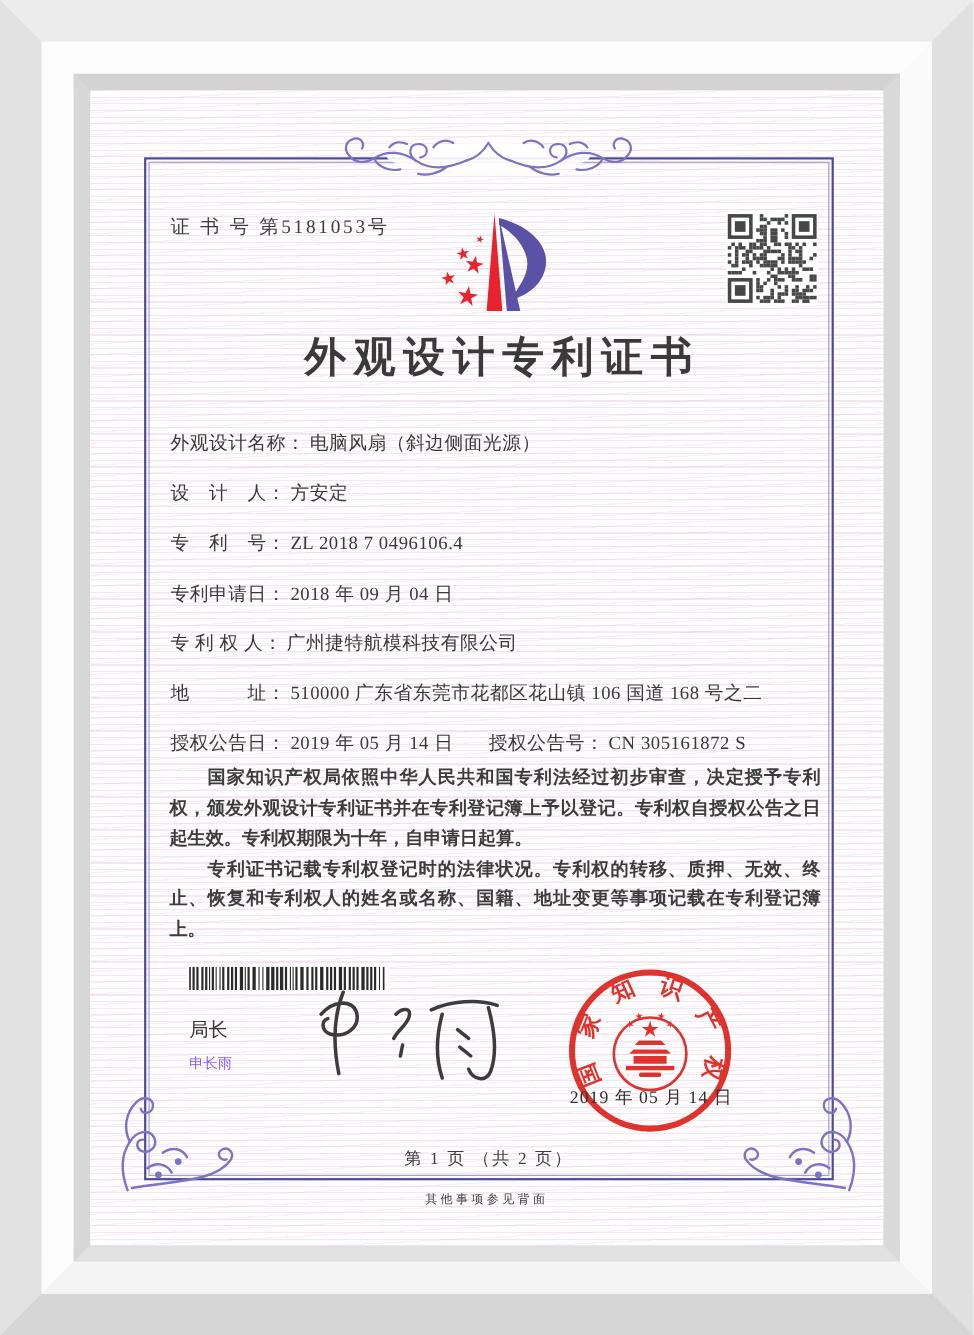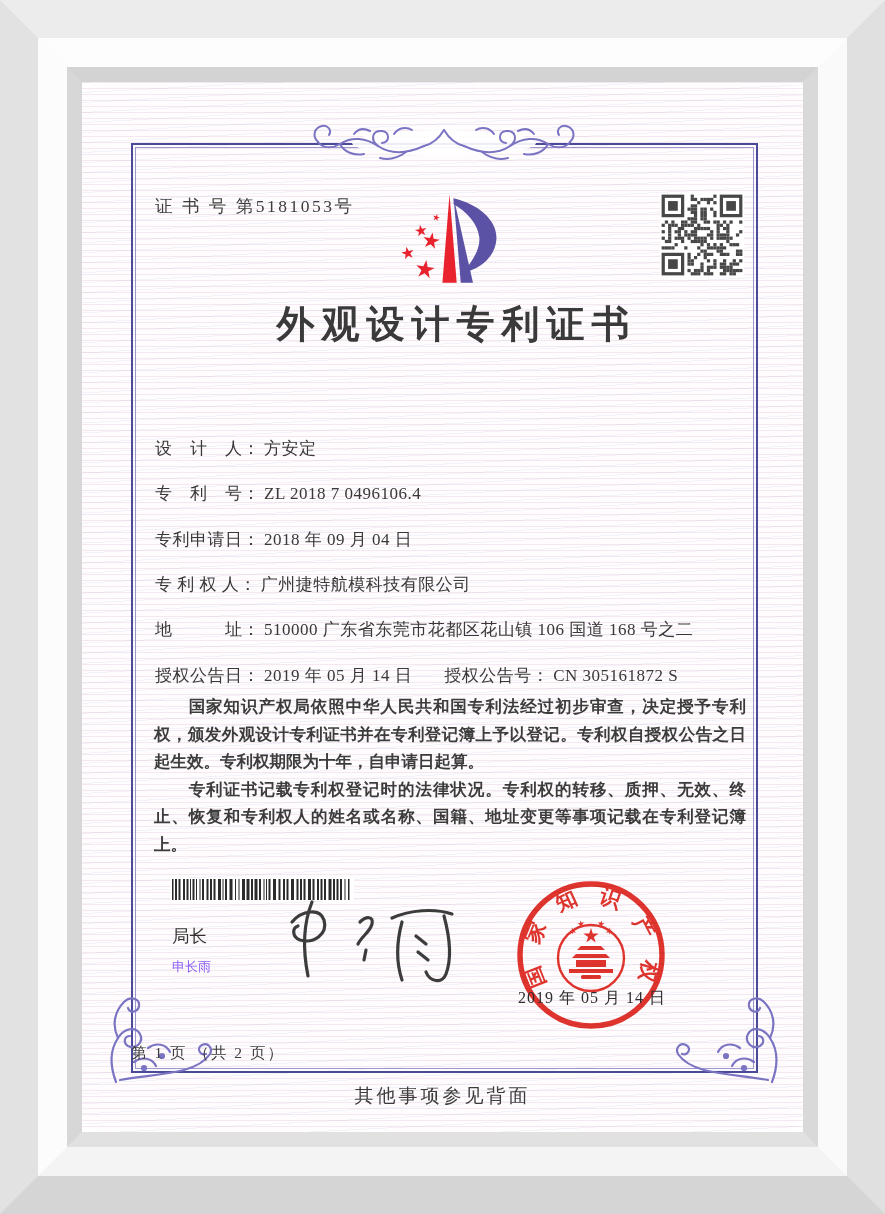--- a/index.html
+++ b/index.html
@@ -51,22 +51,22 @@
   .paras p{text-indent:2.1em;}
 
   .barcode{position:absolute;left:88px;top:796px;width:184px;height:23px;}
   .issuer-title{position:absolute;left:90px;top:842px;font-size:17.5px;font-family:"Liberation Sans","DejaVu Sans",sans-serif;color:#333;}
   .issuer-name{position:absolute;left:90px;top:876px;font-size:13px;font-family:"Liberation Sans","DejaVu Sans",sans-serif;color:#8b5cf6;}
   .signature{position:absolute;left:186px;top:806px;width:200px;height:104px;}
 
   .seal{position:absolute;left:428px;top:792px;width:162px;height:162px;mix-blend-mode:multiply;opacity:0.95;}
   .seal-date{position:absolute;left:430px;top:906px;width:160px;text-align:center;font-size:16px;letter-spacing:1px;color:#2e2e2e;z-index:6;}
 
-  .page-ind{position:absolute;left:49px;right:45px;top:961px;text-align:left;font-size:15.5px;letter-spacing:2px;color:#3c3c3c;}
-  .back-note{position:absolute;left:0;right:0;top:1001px;text-align:center;font-size:19px;letter-spacing:3px;color:#3c3c3c;}
+  .page-ind{position:absolute;left:49px;right:45px;top:961px;text-align:center;font-size:15.5px;letter-spacing:2px;color:#3c3c3c;}
+  .back-note{position:absolute;left:0;right:0;top:1001px;text-align:center;font-size:11px;letter-spacing:3px;color:#3c3c3c;}
 </style>
 </head>
 <body>
 
 <div class="stage">
   <div class="b1"></div>
   <div class="b2"></div>
   <div class="b3"></div>
 
   <div class="page">
@@ -339,20 +339,23 @@
         <rect x="59.76923076923077" y="1.6153846153846154" width="22.615384615384617" height="22.615384615384617" fill="#474747"></rect>
         <rect x="63" y="4.846153846153847" width="16.153846153846153" height="16.153846153846153" fill="#fff"></rect>
         <rect x="66.23076923076923" y="8.076923076923077" width="9.692307692307693" height="9.692307692307693" fill="#474747"></rect>
         <rect x="1.6153846153846154" y="59.76923076923077" width="22.615384615384617" height="22.615384615384617" fill="#474747"></rect>
         <rect x="4.846153846153847" y="63" width="16.153846153846153" height="16.153846153846153" fill="#fff"></rect>
         <rect x="8.076923076923077" y="66.23076923076923" width="9.692307692307693" height="9.692307692307693" fill="#474747"></rect>
       </svg>
 
     <div class="title">外观设计专利证书</div>
 
+    <div class="row r0">
+      <span class="lab">外观设计名称：</span><span class="val">电脑风扇（斜边侧面光源）</span>
+    </div>
     <div class="row r1">
       <span class="lab">设　计　人：</span><span class="val">方安定</span>
     </div>
     <div class="row r2">
       <span class="lab">专　利　号：</span><span class="val">ZL 2018 7 0496106.4</span>
     </div>
     <div class="row r3">
       <span class="lab">专利申请日：</span><span class="val">2018 年 09 月 04 日</span>
     </div>
     <div class="row r4">

